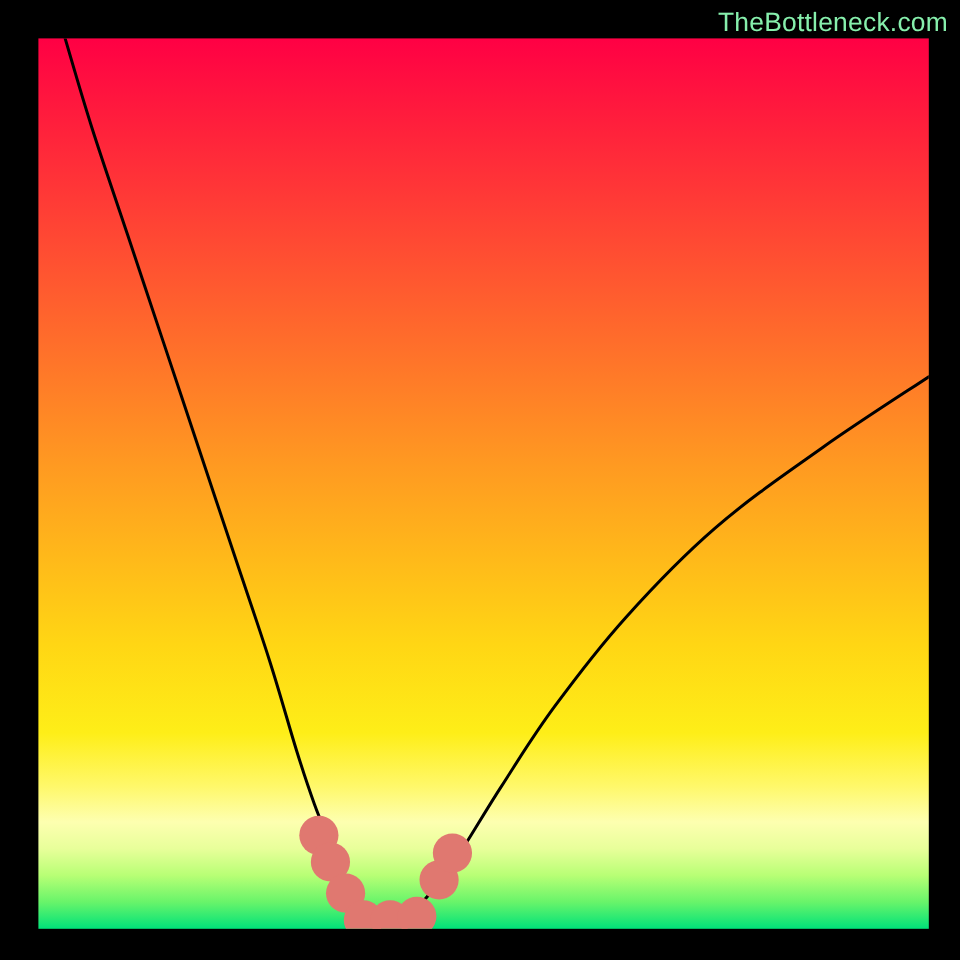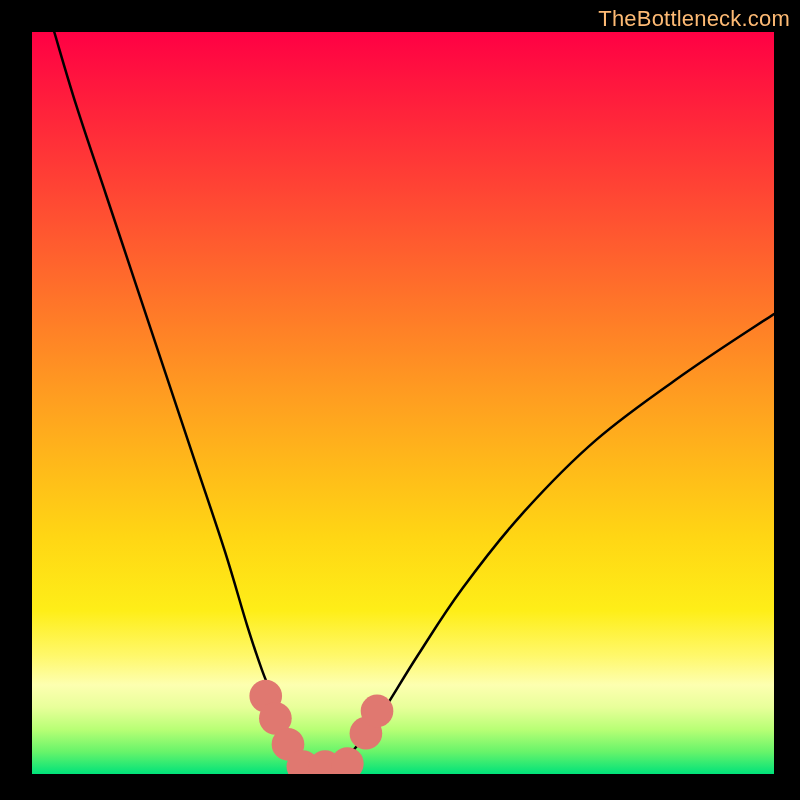--- a/index.html
+++ b/index.html
@@ -46,21 +46,21 @@
     left: 32px;
     top: 32px;
     width: 742px;
     height: 742px;
     pointer-events: none;
   }
   .watermark {
     position: absolute;
     top: 6px;
     right: 10px;
-    color: #fdba74;
+    color: #86efac;
     font-size: 22px;
     font-weight: 500;
     letter-spacing: 0.2px;
     user-select: none;
   }
 </style>
 </head>
 <body>
 
 <div class="stage">

